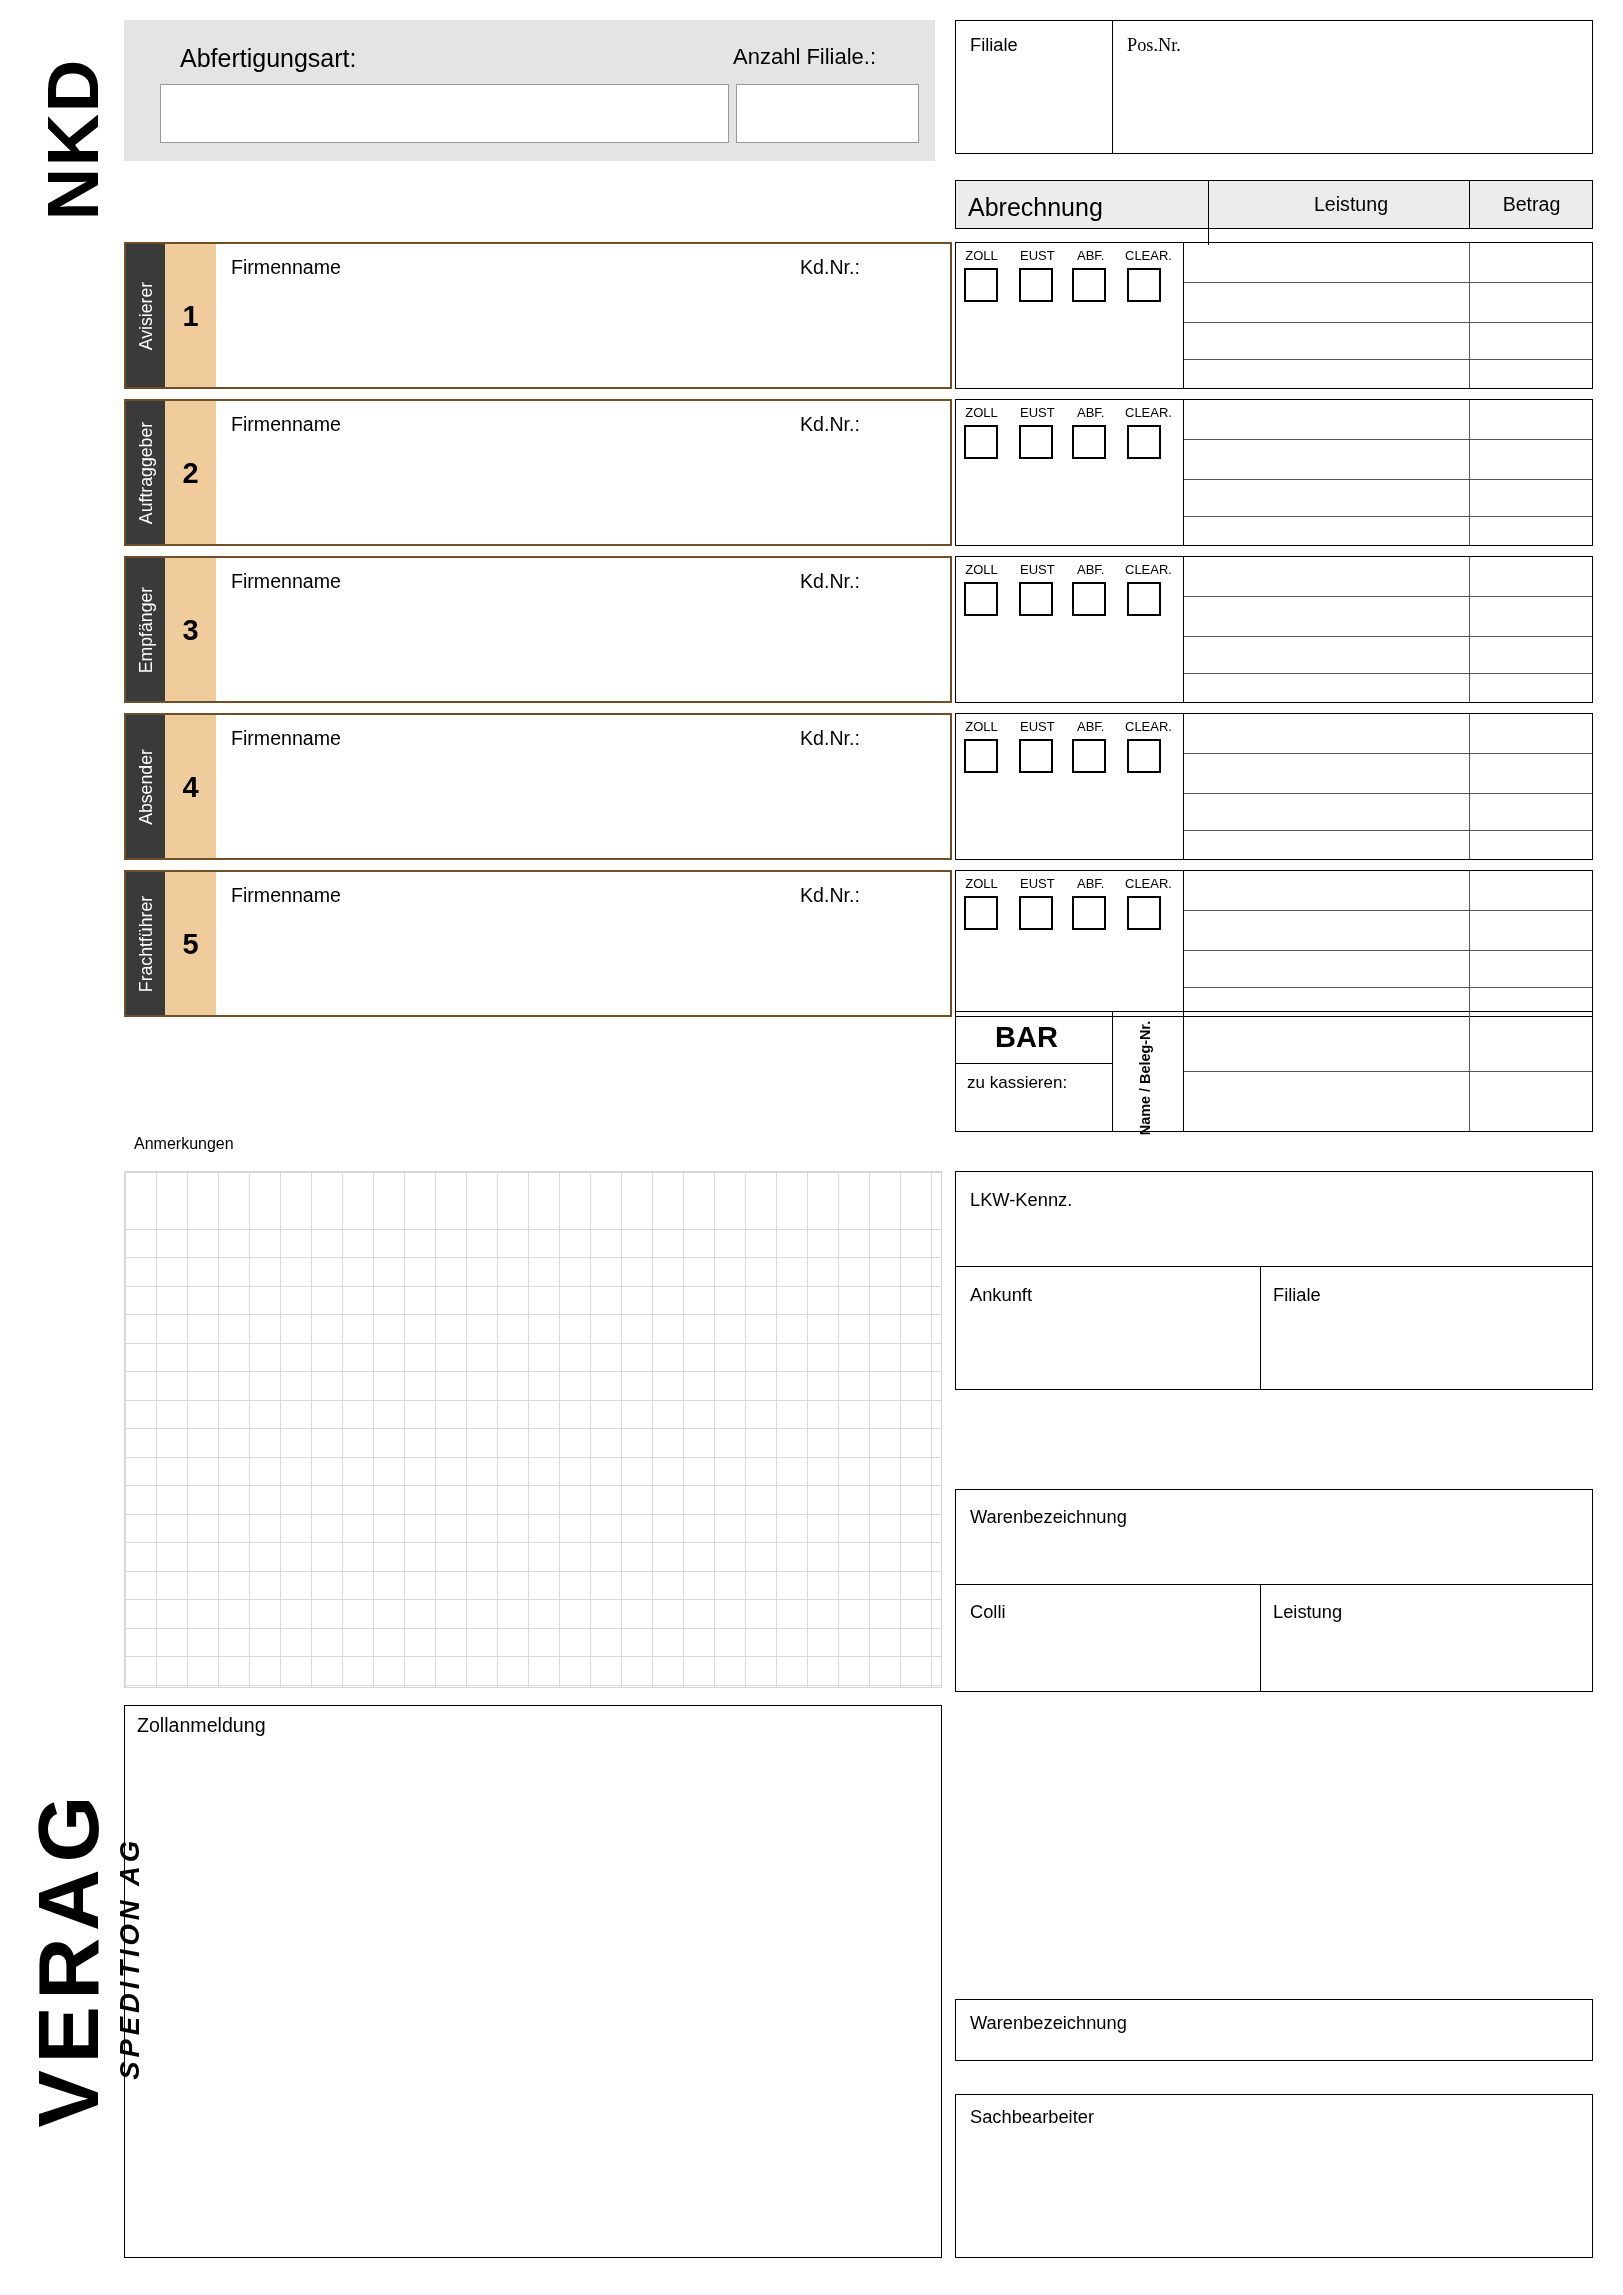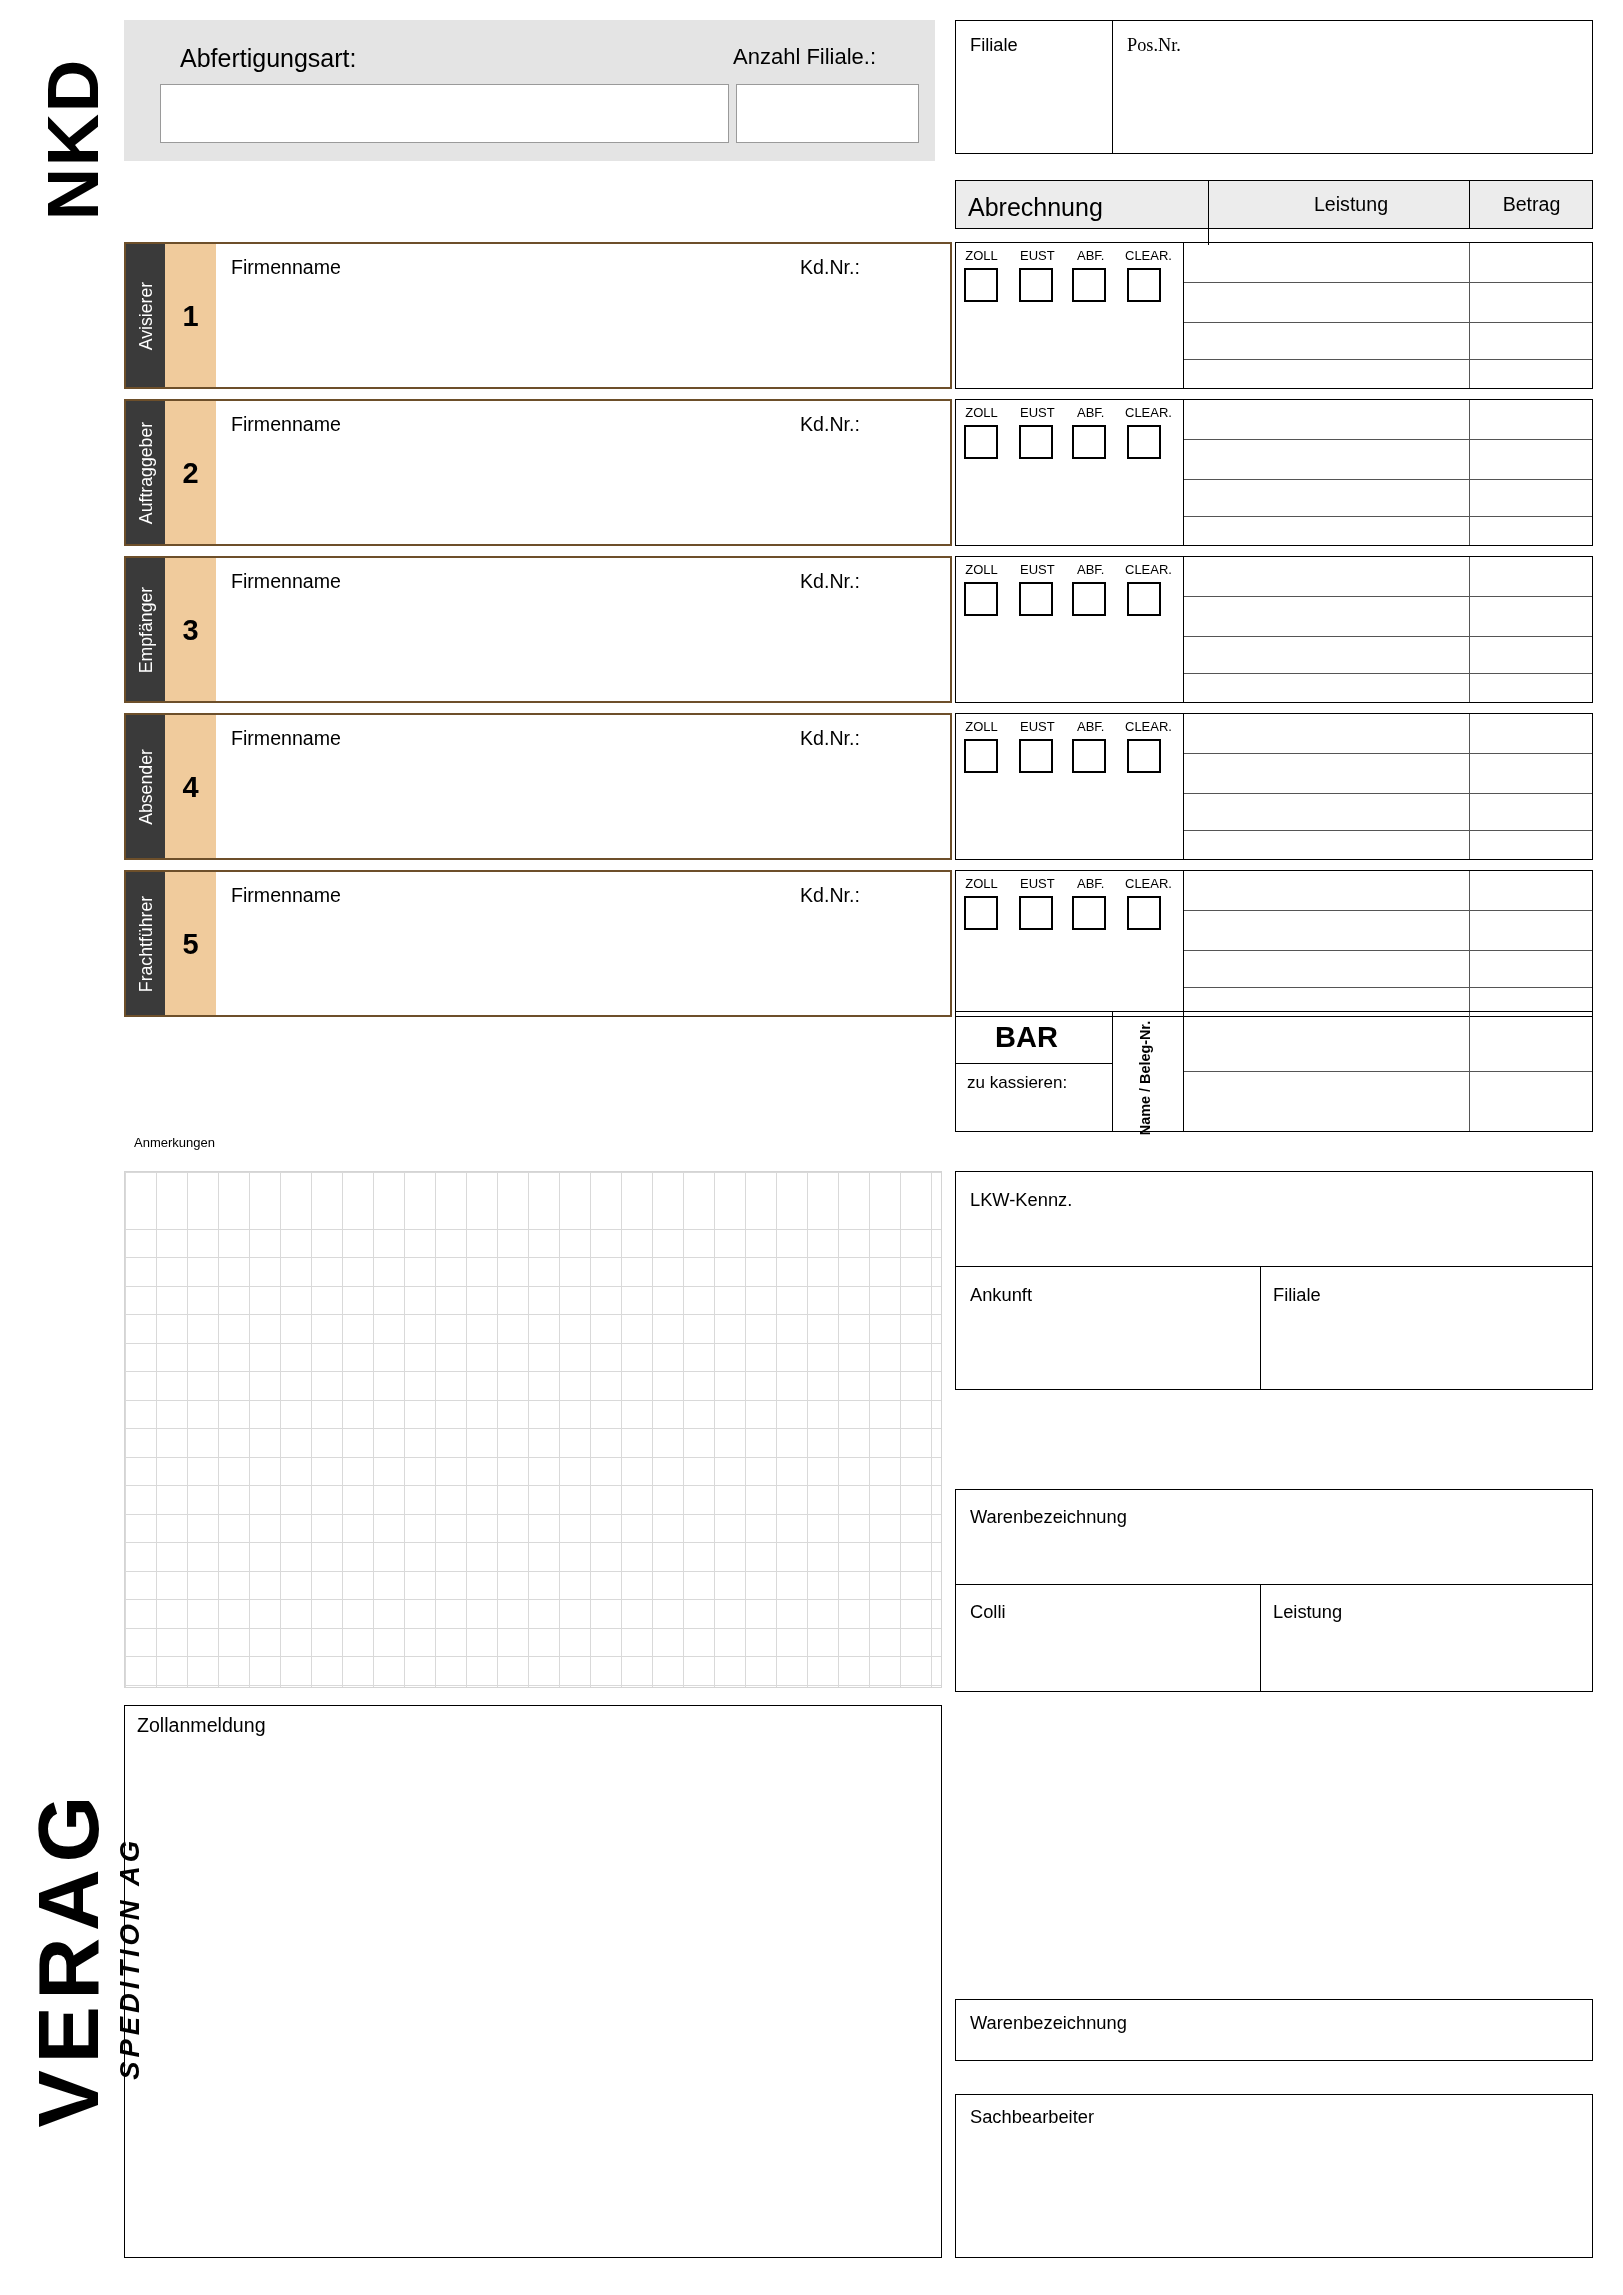--- a/index.html
+++ b/index.html
@@ -293,21 +293,21 @@
     width: 118px;
     transform: rotate(-90deg);
     transform-origin: center center;
     font-size: 14.4px;
     font-weight: bold;
     text-align: center;
   }
   .bar-lines { left: 1183px; top: 1011px; width: 410px; height: 121px; }
 
   
-  .anm-label { left: 134px; top: 1136px; font-size: 13px; }
+  .anm-label { left: 134px; top: 1136px; font-size: 16px; }
   .grid-box {
     position: absolute;
     left: 124px;
     top: 1171px;
     width: 818px;
     height: 517px;
     border: 0.7px solid #d4d4d4;
     box-sizing: border-box;
     background:
       repeating-linear-gradient(to right, #d9d9d9 0 0.7px, transparent 0.7px 31px),

